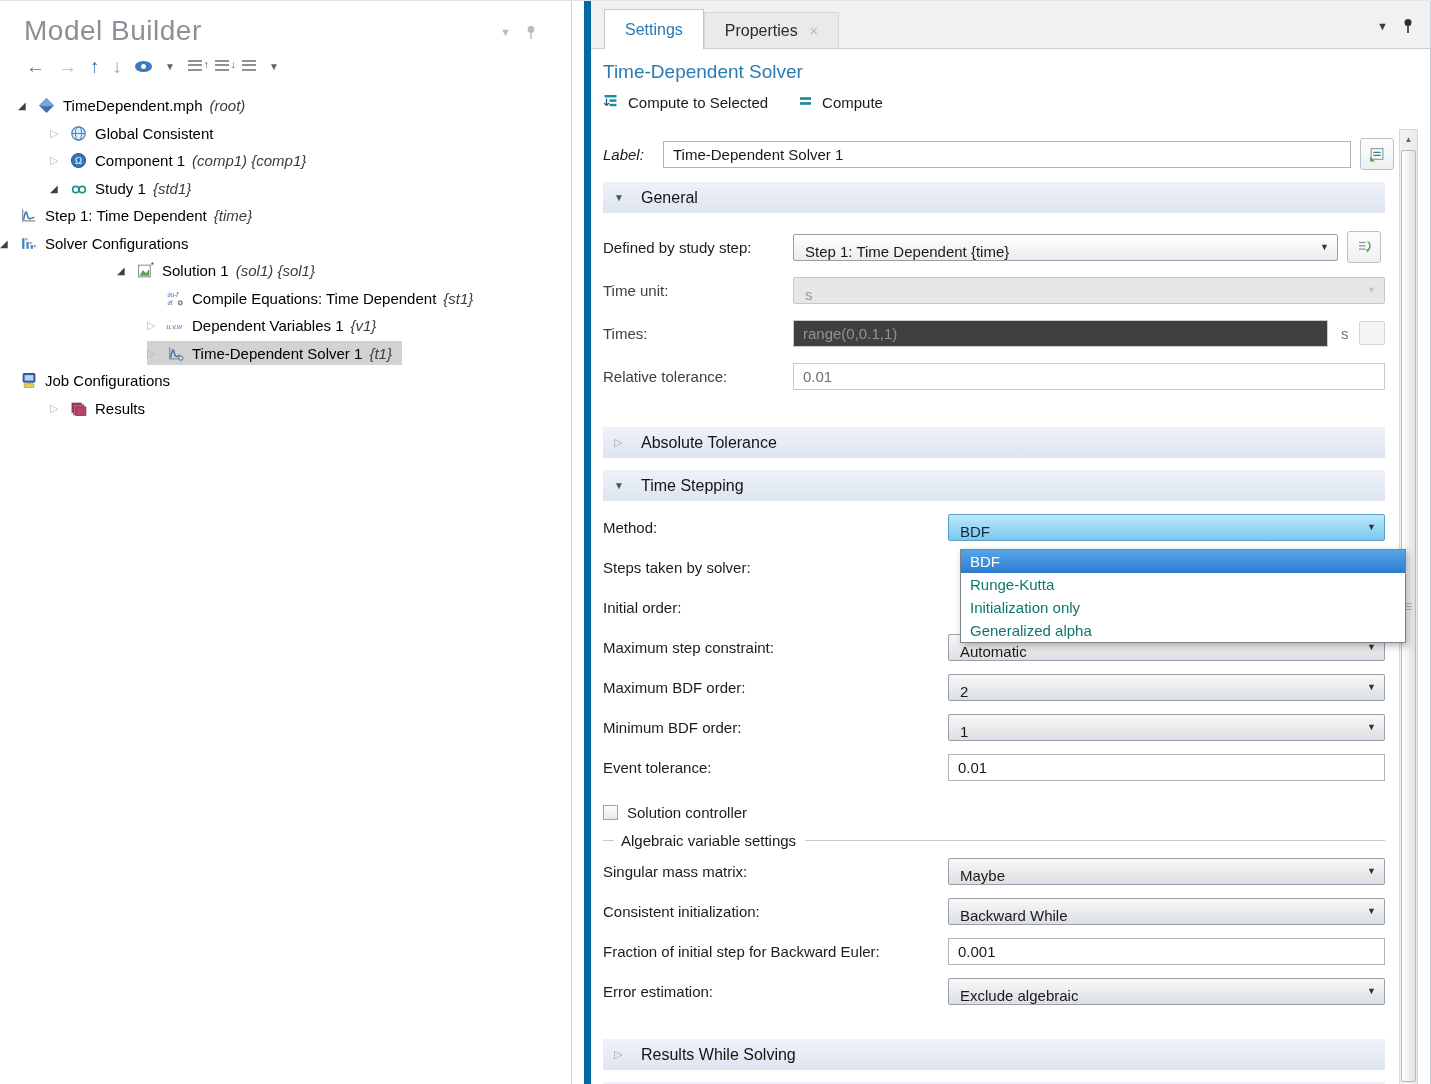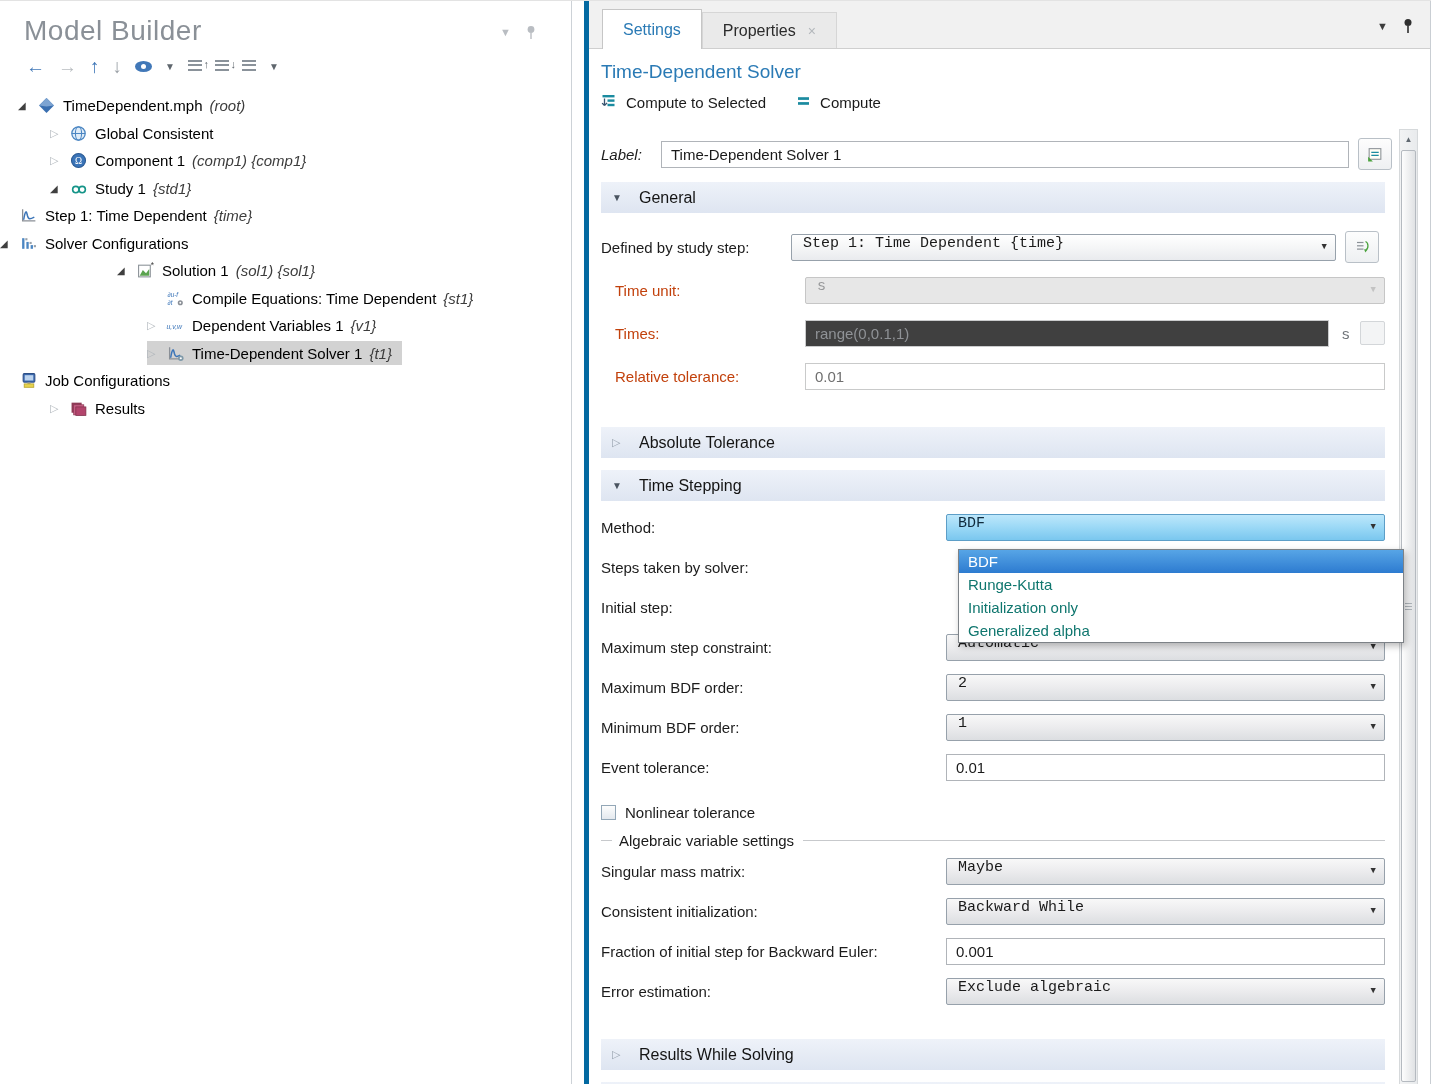--- a/index.html
+++ b/index.html
@@ -36,21 +36,21 @@
   .lv0 { padding-left:18px; } .lv1 { padding-left:50px; } .lv2 { }
   .lv3 { padding-left:117px; } .lv4 { padding-left:147px; }
   .expander { width:17px; flex:none; font-size:10px; text-align:left; }
   .exp-open { color:#3f3f3f; } .exp-closed { color:#aeb4ba; font-size:11px; }
   .ticon { width:19px; height:17px; flex:none; margin:0 7px 0 2px; display:flex; align-items:center; justify-content:center; }
   .ticon svg { display:block; }
   .tname { white-space:pre; color:#000000; }
   .ttag { white-space:pre; font-style:italic; color:#3d3d3d; margin-left:7px; }
   
   .right-panel { position:absolute; left:584px; top:0; width:847px; height:1084px;
-                 background:#fff; border-left:5px solid #0369a1; border-right:1px solid #c9ced3; }
+                 background:#fff; border-left:7px solid #0369a1; border-right:1px solid #c9ced3; }
   .tabbar { position:relative; height:48px; background:#f1f1f1; border-bottom:1px solid #cfcfcf;
             display:flex; align-items:flex-end; padding-left:13px; }
   .tab { display:flex; align-items:center; font-size:16px; padding:0 20px; }
   .tab.active { background:#fff; color:#2a7ab5; border:1px solid #c6c6c6; border-bottom:none;
                 height:40px; margin-bottom:-1px; z-index:2; }
   .tab.inactive { background:#eaeaea; color:#2b2b2b; border:1px solid #d6d6d6; border-bottom:none;
                   height:36px; gap:12px; }
   .tab-close { color:#b3b7bb; font-size:14px; }
   .tabbar .panel-ctrl { right:16px; top:17px; }
   .pbody { position:relative; padding:0 0 0 12px; }
@@ -69,25 +69,25 @@
   .sections { margin-right:45px; }
   .sec-h { height:31px; background:linear-gradient(#eef2f9,#dee5f1); display:flex; align-items:center;
            gap:17px; padding-left:11px; font-size:16px; color:#141414; margin-top:12px; }
   .sec-h .tri-open { font-size:10px; color:#4a5460; width:10px; }
   .sec-h .tri-closed { font-size:11px; color:#96a0ac; width:10px; }
   .form { padding:20px 0 10px 0; }
   .form.ts { padding-top:12px; }
   .frow { display:flex; align-items:center; height:28px; margin-bottom:15px; }
   .form.ts .frow { margin-bottom:12px; }
   .flabel { font-size:15px; color:#1c1c1c; flex:none; }
-  .dim-t { color:#c2410c;margin-left:14px; }
+  .dim-t { color:#404040; }
   .g-label { width:190px; } .ts-label { width:345px; }
-  .combo { position:relative; display:flex; align-items:flex-start; height:27px; padding:0 24px 0 11px;
+  .combo { position:relative; display:flex; align-items:flex-end; height:27px; padding:0 24px 0 11px;
            border:1px solid #97a1ab; border-radius:2px; font-size:15px; color:#1a1a1a;
-           background:linear-gradient(#f8f8f8,#ececee 48%,#dcdee1);font-family:Liberation Mono, monospace; }
+           background:linear-gradient(#f8f8f8,#ececee 48%,#dcdee1); }
   .combo .arr { position:absolute; right:8px; top:50%; transform:translateY(-50%); font-size:9px; color:#333; }
   .combo.lightfield { background:linear-gradient(#ffffff,#f5f6f7 50%,#e9ebee); }
   .combo.disabled { background:#e7e7e7; border-color:#c6c6c6; color:#97989a; }
   .combo.disabled .arr { color:#c3c3c3; }
   .combo.focused { background:linear-gradient(#bde7fb,#9cd9f6 48%,#7ac7ef); border-color:#5d9ec7; color:#0f2a3d; }
   .w545 { width:545px; } .w600 { width:600px; } .w445 { width:445px; } .w535 { width:535px; }
   .input.dim, input.input.dim { color:#8f9296; border-color:#cbcccd; background:#404040; }
   .unit { margin:0 10px 0 13px; color:#6f7479; font-size:15px; }
   .mini-btn { width:26px; height:24px; border:1px solid #d3d6d9; border-radius:2px; background:#f3f4f5; }
   .ts-section { position:relative; }
@@ -448,21 +448,21 @@
             <span class="flabel ts-label">Method:</span>
             <div class="combo focused w445">
               <span>BDF</span>
               <span class="arr">▼</span>
             </div>
           </div>
           <div class="frow">
             <span class="flabel ts-label">Steps taken by solver:</span>
           </div>
           <div class="frow">
-            <span class="flabel ts-label">Initial step:</span>
+            <span class="flabel ts-label">Initial order:</span>
           </div>
           <div class="frow">
             <span class="flabel ts-label">Maximum step constraint:</span>
             <div class="combo w445">
               <span>Automatic</span>
               <span class="arr">▼</span>
             </div>
           </div>
           <div class="frow">
             <span class="flabel ts-label">Maximum BDF order:</span>
@@ -478,21 +478,21 @@
               <span class="arr">▼</span>
             </div>
           </div>
           <div class="frow">
             <span class="flabel ts-label">Event tolerance:</span>
             <input class="input w445" value="0.01" style="">
           </div>
 
           <div class="chk-row">
             <span class="checkbox"></span>
-            <span class="flabel">Nonlinear tolerance</span>
+            <span class="flabel">Solution controller</span>
           </div>
 
           <div class="group-row">
             <span class="ln ln-short"></span>
             <span class="group-label">Algebraic variable settings</span>
             <span class="ln ln-long"></span>
           </div>
 
           <div class="frow">
             <span class="flabel ts-label">Singular mass matrix:</span>

